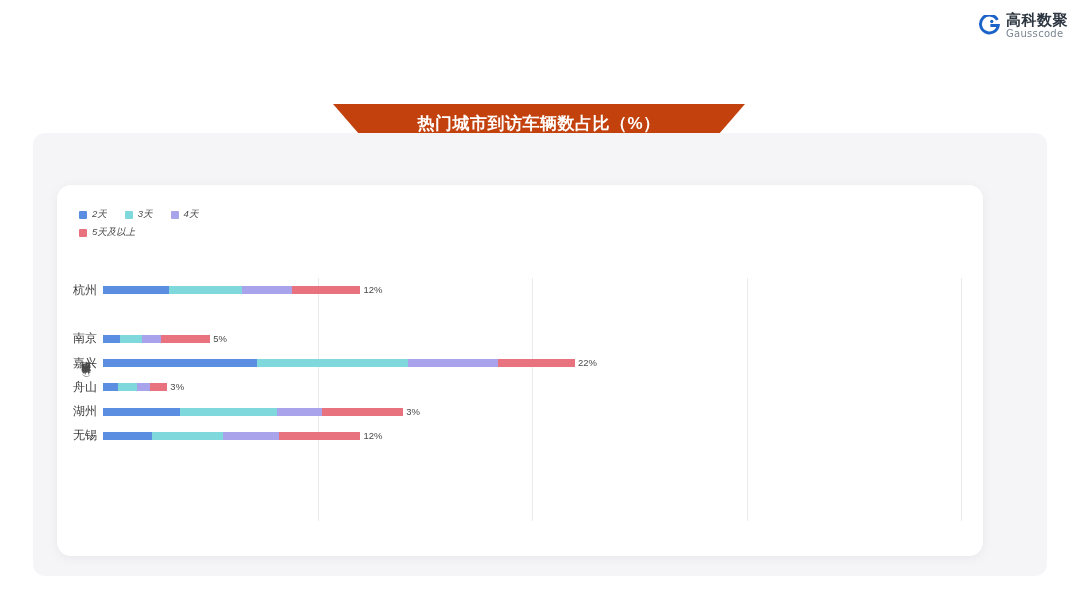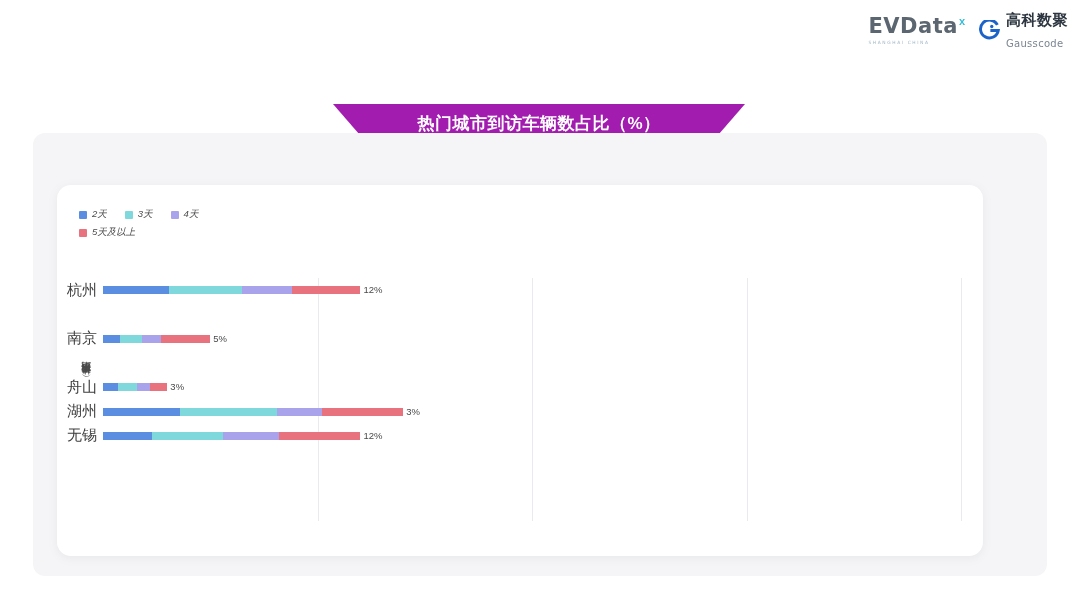--- a/index.html
+++ b/index.html
@@ -21,27 +21,27 @@
   }
   .evdata-x{font-size:11px;font-weight:700;color:#36bcd8;margin-left:1px;margin-top:-1px;}
   .evdata-sub{
     font-size:4.4px;letter-spacing:1.6px;color:#9fb6c4;
     margin-top:3px;font-family:"DejaVu Sans",sans-serif;
   }
   .gauss{display:flex;align-items:center;gap:6px;}
   .gauss-mark{width:21px;height:21px;flex:0 0 auto;}
   .gauss-text{display:flex;flex-direction:column;line-height:1;}
   .gauss-cn{font-size:15px;font-weight:700;color:#2d3640;letter-spacing:.5px;}
-  .gauss-en{font-size:10px;color:#7a8591;letter-spacing:.3px;margin-top:12px;
+  .gauss-en{font-size:10px;color:#7a8591;letter-spacing:.3px;margin-top:2px;
             font-family:"DejaVu Sans",sans-serif;}
 
   
   .banner{
     position:absolute;left:333px;top:104px;width:412px;height:38px;
-    background:#a21caf;
+    background:#c2410c;
     clip-path:polygon(0 0,100% 0,92% 100%,8% 100%);
     display:flex;align-items:center;justify-content:center;
   }
   .banner-title{
     color:#ffffff;font-size:17px;font-weight:700;letter-spacing:.5px;
   }
 
   
   .outer-panel{
     position:absolute;left:33px;top:133px;width:1014px;height:443px;
@@ -78,41 +78,34 @@
   .gridline{
     position:absolute;top:0;bottom:0;width:1px;background:#e9e9ee;
   }
   .rows{position:absolute;left:0;top:0;width:100%;height:100%;}
   .row{
     position:absolute;left:0;width:100%;height:24.3px;
     display:flex;align-items:center;
   }
   .row-label{
     position:absolute;right:calc(100% + 6px);
-    font-size:15px;color:#3c3c3c;white-space:nowrap;
+    font-size:12px;color:#3c3c3c;white-space:nowrap;
   }
   .bar{height:8px;display:flex;align-items:stretch;}
   .seg{height:100%;}
   .bar-value{
     font-size:9.5px;color:#4a4a4a;margin-left:3px;white-space:nowrap;
     line-height:8px;
   }
 </style>
 </head>
 <body>
 
 <div class="logo-bar">
 
-  <div class="evdata">
-    <div class="evdata-word">
-      <span class="evdata-main">EVData</span>
-      <span class="evdata-x">x</span>
-    </div>
-    <div class="evdata-sub">SHANGHAI CHINA</div>
-  </div>
 
   <div class="gauss">
     <svg class="gauss-mark" viewBox="0 0 24 24">
       <path d="M21 5.6A10.2 10.2 0 1 0 22 12h-9" fill="none" stroke="#1b63c9" stroke-width="3.4" stroke-linecap="butt"></path>
       <circle cx="14.6" cy="7.4" r="1.9" fill="#1b63c9"></circle>
     </svg>
     <div class="gauss-text">
       <span class="gauss-cn">高科数聚</span>
       <span class="gauss-en">Gausscode</span>
     </div>
@@ -171,20 +164,30 @@
           <div class="row" style="top: 20%;">
             <span class="row-label">南京</span>
             <div class="bar" style="width: 12.5%;">
               <div class="seg" style="background: rgb(91, 142, 224); width: 16%;"></div>
               <div class="seg" style="background: rgb(127, 217, 220); width: 20%;"></div>
               <div class="seg" style="background: rgb(168, 163, 234); width: 18%;"></div>
               <div class="seg" style="background: rgb(232, 115, 127); width: 46%;"></div>
             </div>
             <span class="bar-value">5%</span>
           </div>
+          <div class="row" style="top: 30%;">
+            <span class="row-label">嘉兴</span>
+            <div class="bar" style="width: 55%;">
+              <div class="seg" style="background: rgb(91, 142, 224); width: 32.7273%;"></div>
+              <div class="seg" style="background: rgb(127, 217, 220); width: 31.8182%;"></div>
+              <div class="seg" style="background: rgb(168, 163, 234); width: 19.0909%;"></div>
+              <div class="seg" style="background: rgb(232, 115, 127); width: 16.3636%;"></div>
+            </div>
+            <span class="bar-value">22%</span>
+          </div>
           <div class="row" style="top: 40%;">
             <span class="row-label">舟山</span>
             <div class="bar" style="width: 7.5%;">
               <div class="seg" style="background: rgb(91, 142, 224); width: 23.3333%;"></div>
               <div class="seg" style="background: rgb(127, 217, 220); width: 30%;"></div>
               <div class="seg" style="background: rgb(168, 163, 234); width: 20%;"></div>
               <div class="seg" style="background: rgb(232, 115, 127); width: 26.6667%;"></div>
             </div>
             <span class="bar-value">3%</span>
           </div>

